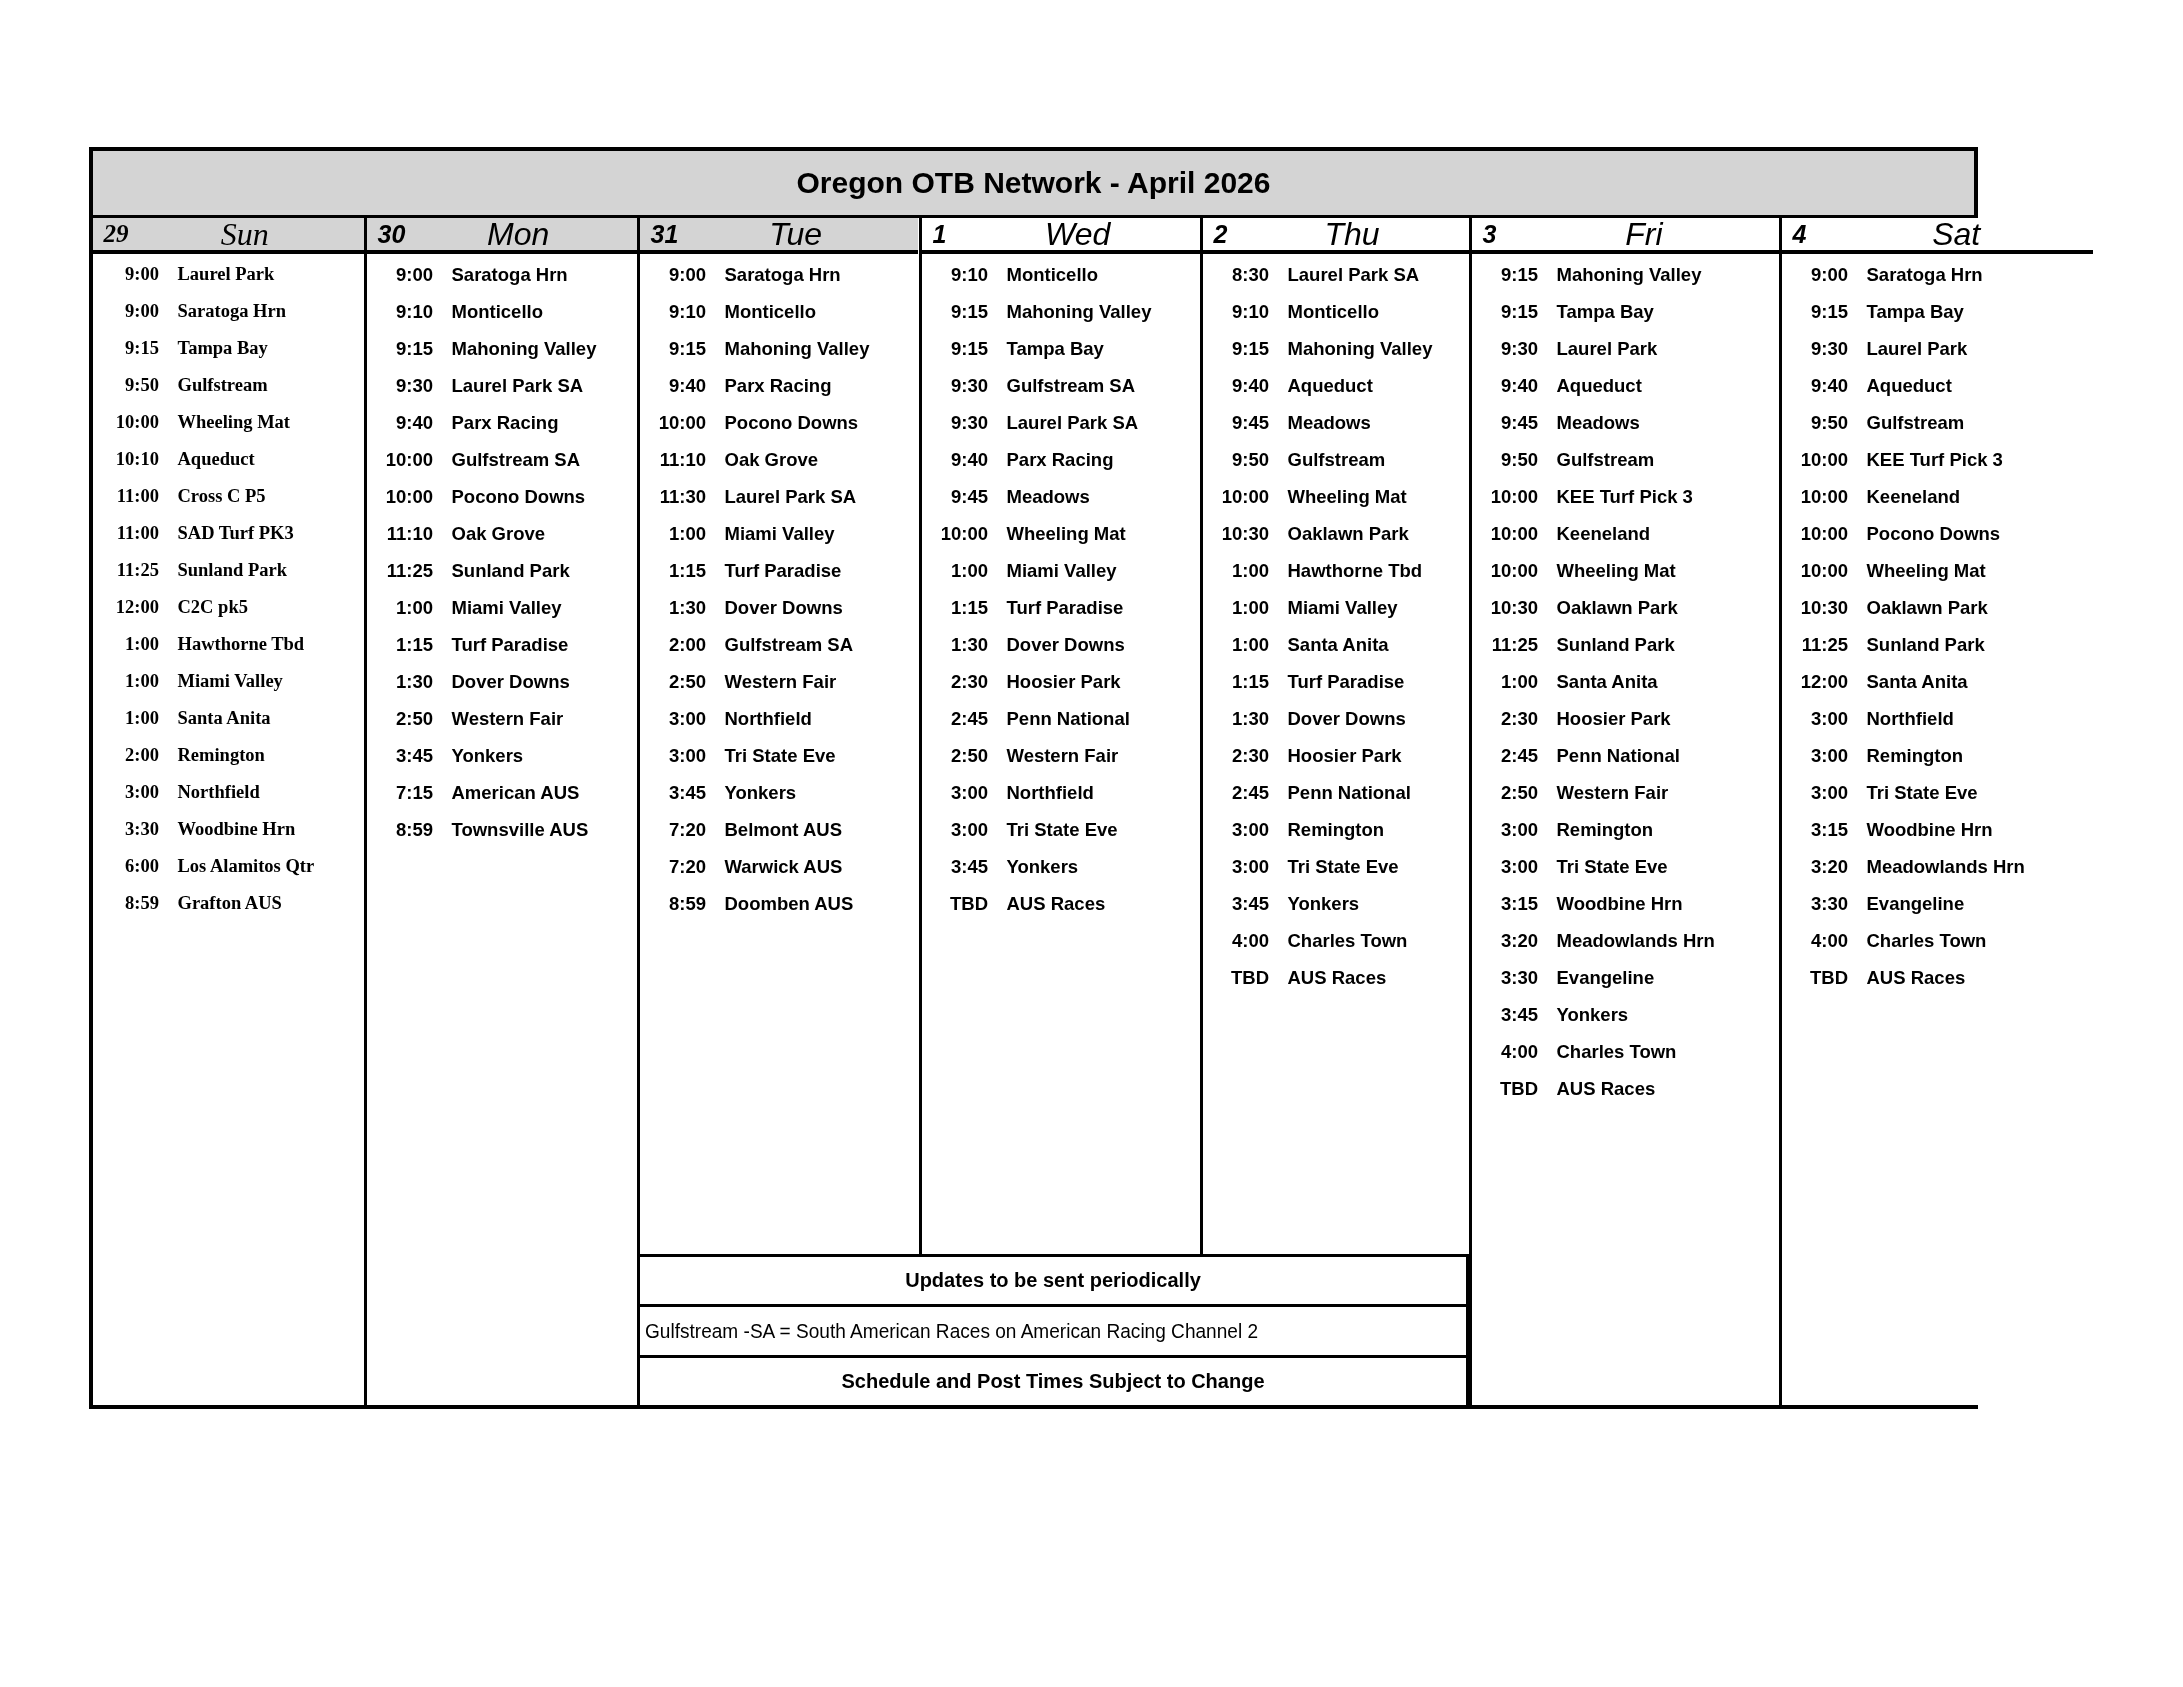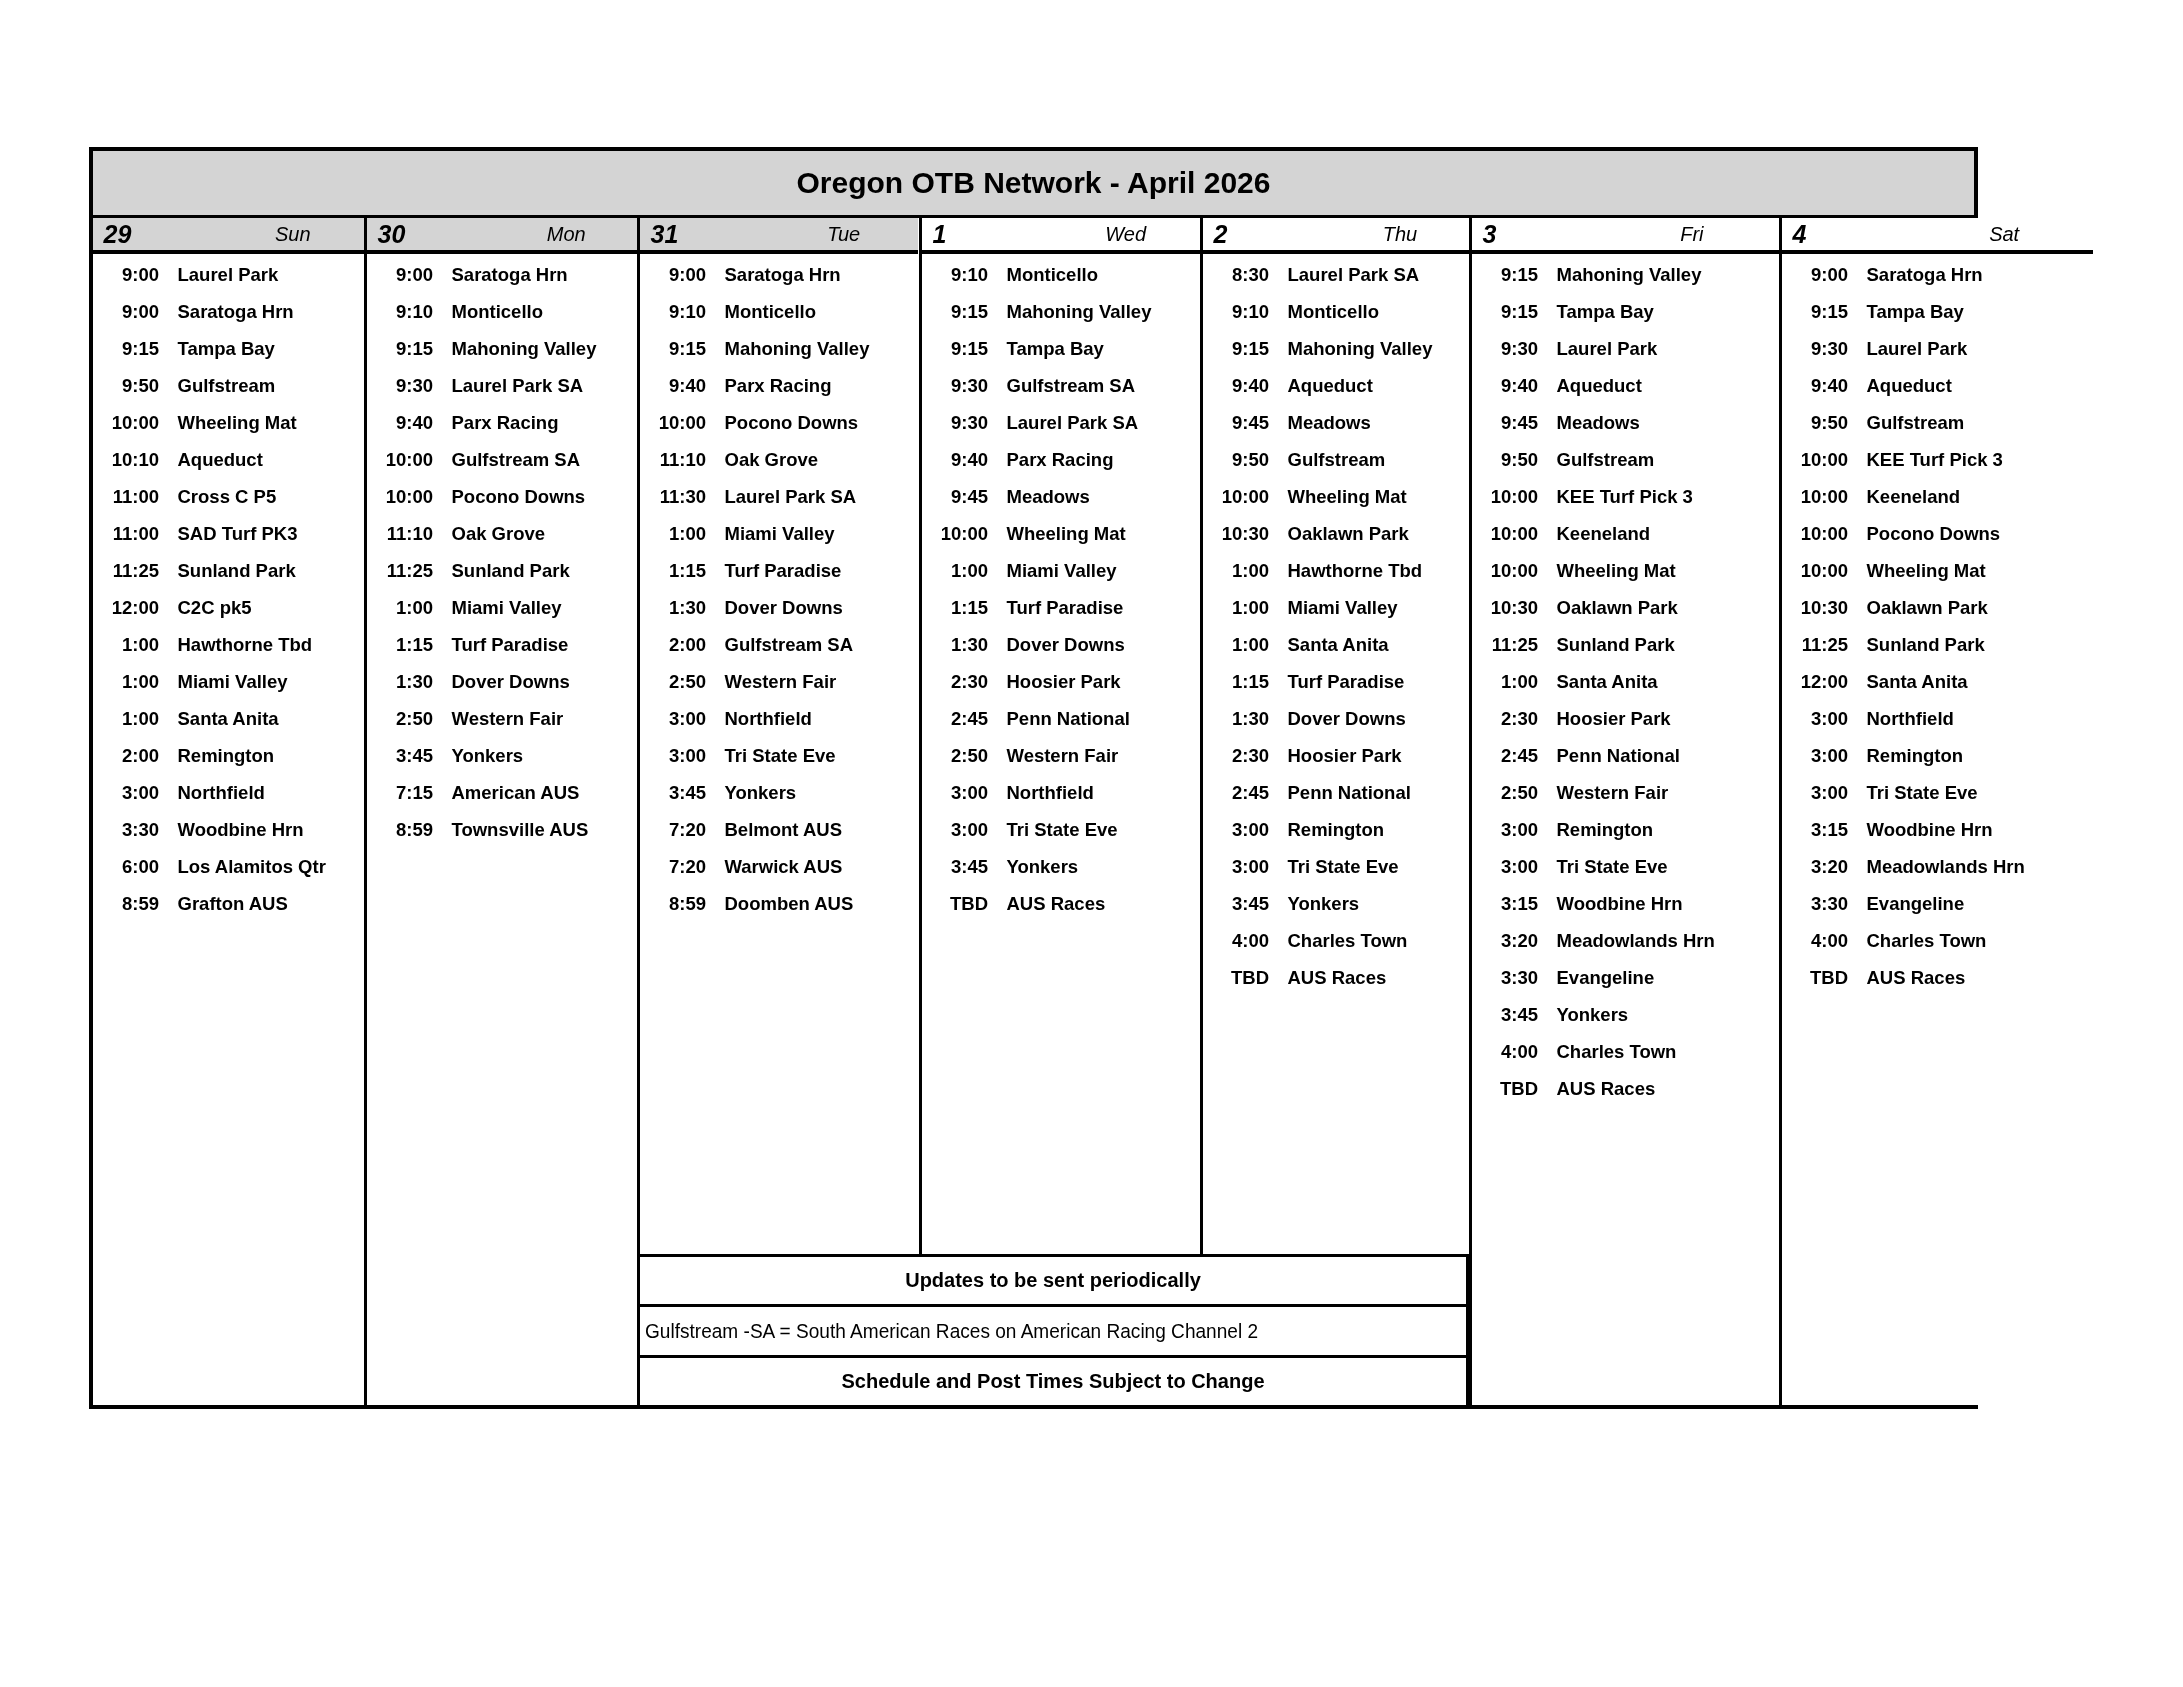--- a/index.html
+++ b/index.html
@@ -65,22 +65,21 @@
     font-weight: bold;
     font-style: italic;
     font-size: 25px;
   }
   .day-name {
     position: absolute;
     left: 56%;
     top: 50%;
     transform: translate(-50%, -50%);
     font-style: italic;
-    font-size: 20px;
-    margin-left: 48px;
+    font-size: 32px;
   }
   .entries { margin-top: 2px; }
   .entry {
     height: 37px;
     display: flex;
     align-items: center;
     white-space: nowrap;
   }
   .entry-time {
     flex: 0 0 66px;
@@ -130,21 +129,21 @@
     transform-origin: left center;
   }
 </style>
 </head>
 <body style="--header-bg: #d4d4d4; --border-color: #000000;">
 
 <div class="schedule-table">
   <div class="title-row">Oregon OTB Network - April 2026</div>
 
   <div id="columns-root">
-      <div class="day-col" style="left: 0px; width: 271px;">
+      <div class="day-col" style="left: 0px; width: 271px; font-family: Liberation Serif, serif;">
         <div class="day-header shaded">
           <span class="day-date">29</span>
           <span class="day-name">Sun</span>
         </div>
         <div class="entries">
           <div class="entry">
             <span class="entry-time">9:00</span>
             <span class="entry-track">Laurel Park</span>
           </div>
           <div class="entry">

